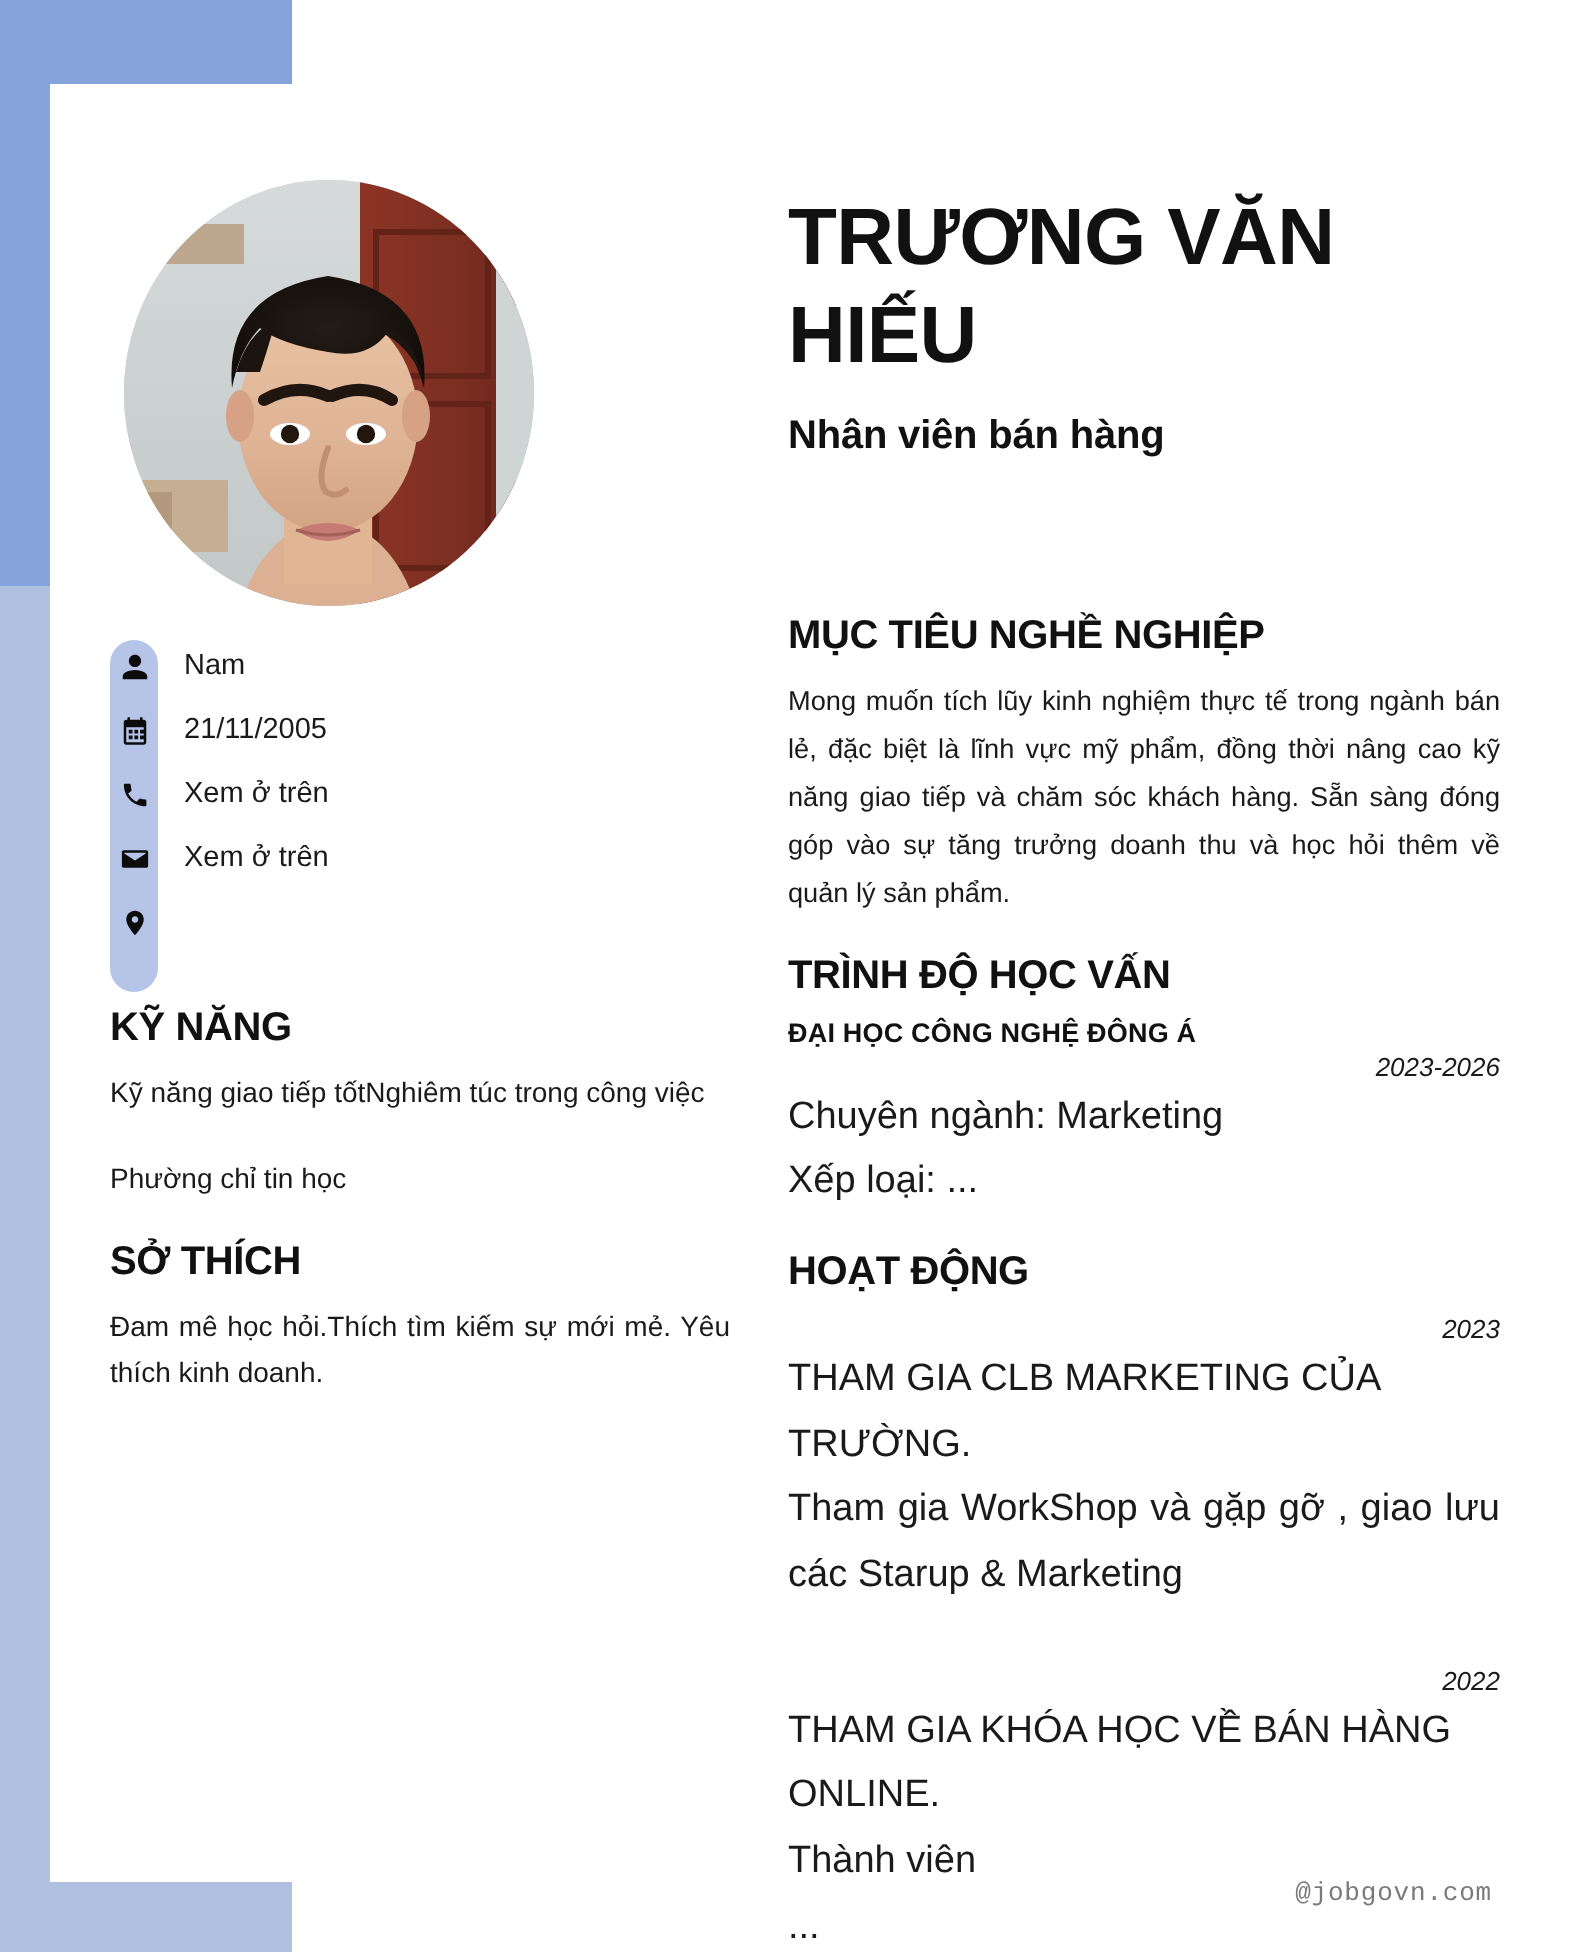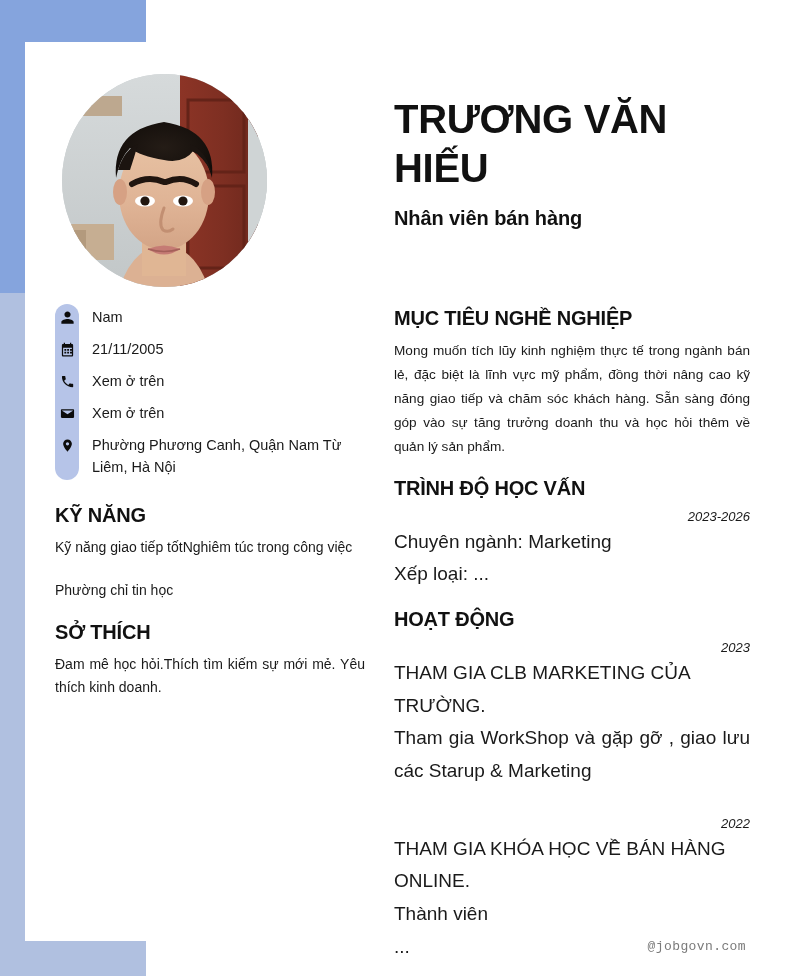--- a/index.html
+++ b/index.html
@@ -59,21 +59,21 @@
     position: absolute;
     left: 0;
     top: 0;
     width: 790px;
     height: 976px;
   }
 
   #left-column {
     position: absolute;
     left: 55px;
-    top: 74px;
+    top: 90px;
     width: 310px;
   }
   #right-column {
     position: absolute;
     left: 394px;
     top: 95px;
     width: 356px;
   }
 
   
@@ -350,21 +350,20 @@
           </span>
           <span class="contact-text">Xem ở trên</span>
         </div>
 
         <div class="contact-row">
           <span class="contact-icon">
             <svg viewBox="0 0 24 24">
                 <path d="M12 2.2c-3.9 0-7 3.1-7 7 0 5.2 7 12.6 7 12.6s7-7.4 7-12.6c0-3.9-3.1-7-7-7zm0 9.6c-1.5 0-2.6-1.2-2.6-2.6S10.5 6.6 12 6.6s2.6 1.2 2.6 2.6-1.1 2.6-2.6 2.6z"></path>
               </svg>
           </span>
-          <span class="contact-text">Phường Phương Canh, Quận Nam Từ Liêm, Hà Nội</span>
         </div>
       </div>
 
       <div class="left-section">
         <h2 class="section-heading">KỸ NĂNG</h2>
         <p class="body-text">Kỹ năng giao tiếp tốtNghiêm túc trong công việc</p>
       </div>
 
       <div class="left-section">
         <p class="body-text">Phường chỉ tin học</p>
@@ -384,20 +383,21 @@
 
       <div style="height:77px"></div>
 
       <div class="right-section">
         <h2 class="section-heading">MỤC TIÊU NGHỀ NGHIỆP</h2>
         <p id="objective-text">Mong muốn tích lũy kinh nghiệm thực tế trong ngành bán lẻ, đặc biệt là lĩnh vực mỹ phẩm, đồng thời nâng cao kỹ năng giao tiếp và chăm sóc khách hàng. Sẵn sàng đóng góp vào sự tăng trưởng doanh thu và học hỏi thêm về quản lý sản phẩm.</p>
       </div>
 
       <div class="right-section" id="section-education">
         <h2 class="section-heading">TRÌNH ĐỘ HỌC VẤN</h2>
+        <p class="edu-school">ĐẠI HỌC CÔNG NGHỆ ĐÔNG Á</p>
         <p class="edu-years">2023-2026</p>
         <p class="edu-line">Chuyên ngành: Marketing</p>
         <p class="edu-line">Xếp loại: ...</p>
       </div>
 
       <div class="right-section">
         <h2 class="section-heading">HOẠT ĐỘNG</h2>
 
         <div class="activity-entry">
           <p class="act-year">2023</p>

